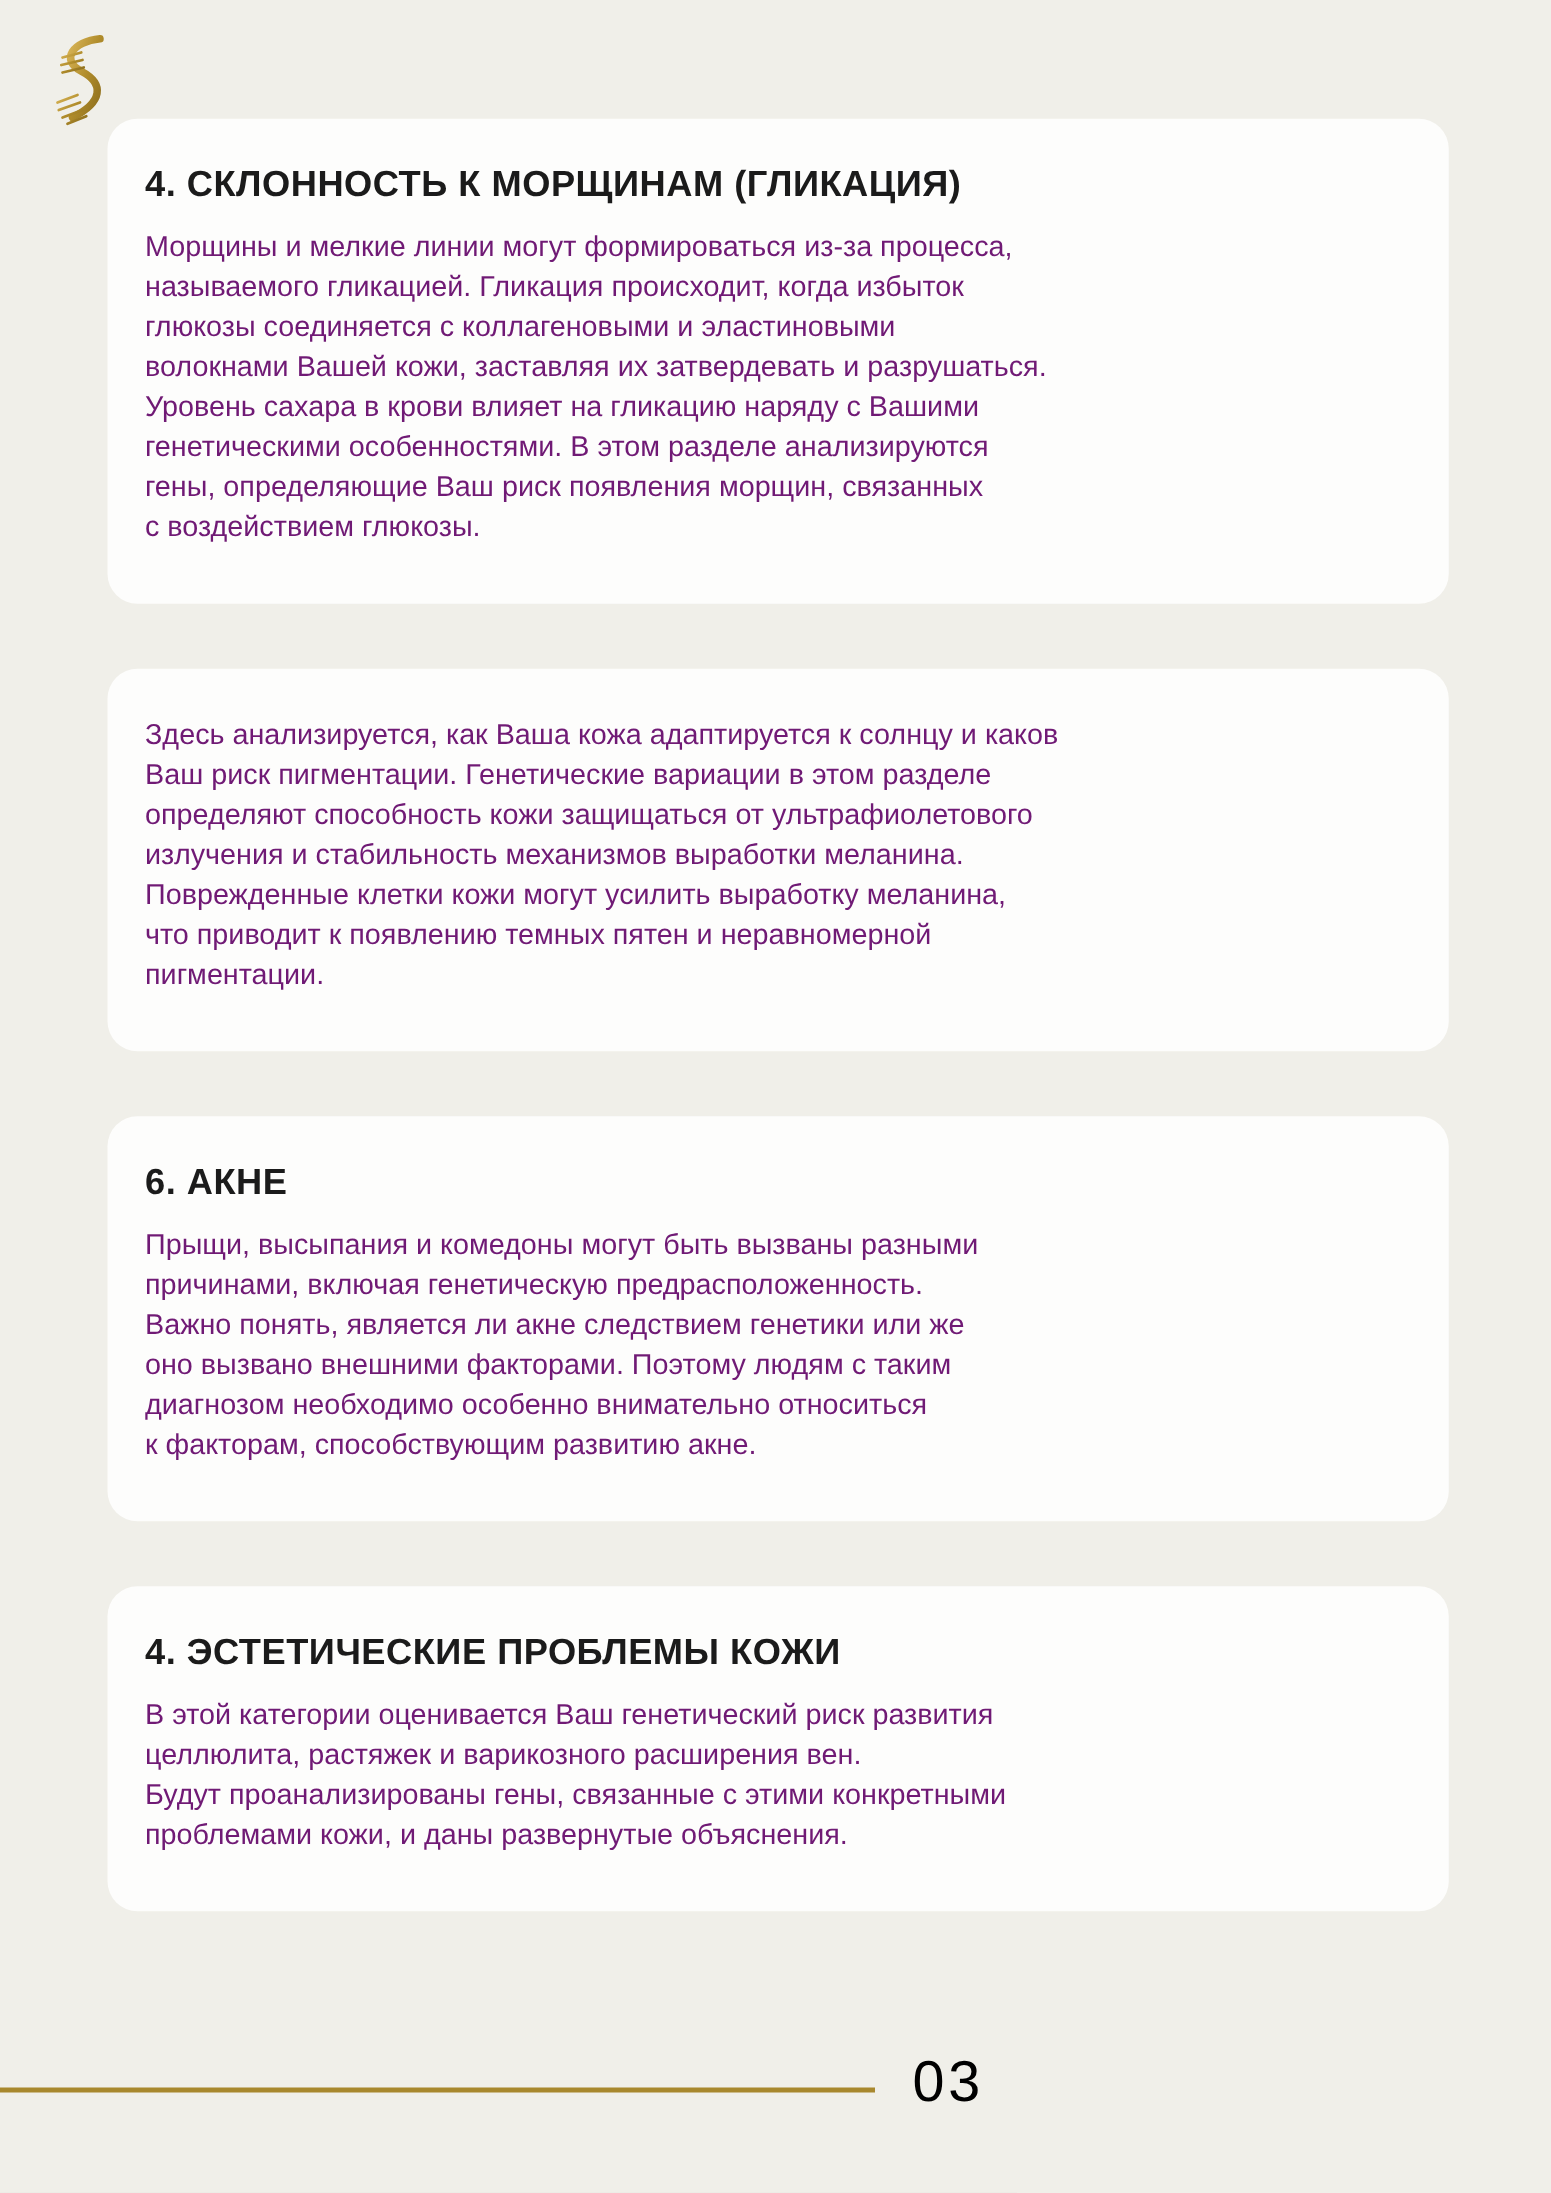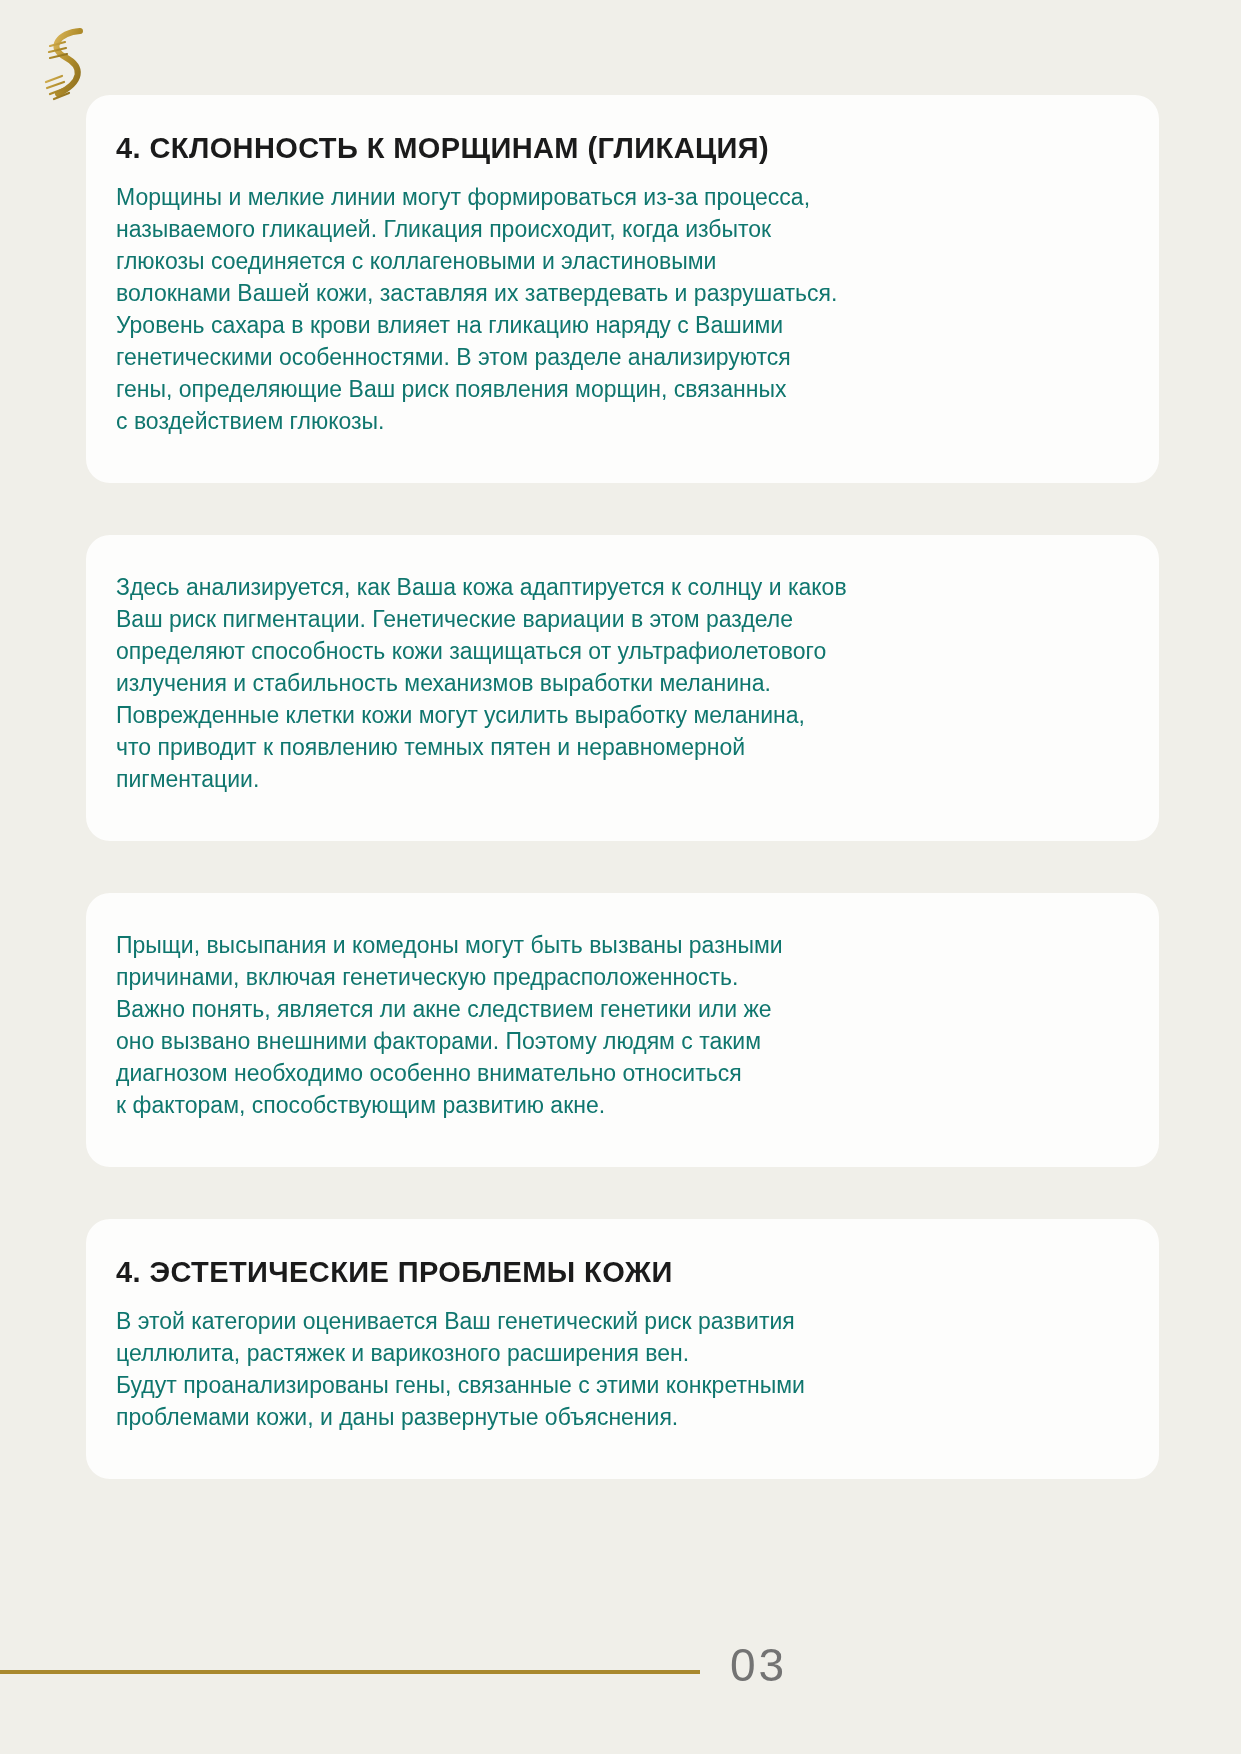--- a/index.html
+++ b/index.html
@@ -40,40 +40,40 @@
     line-height: 34px;
     font-weight: 700;
     letter-spacing: 0.4px;
     color: #1b1b1b;
   }
   .card p {
     margin: 0;
     font-size: 23px;
     line-height: 32px;
     font-weight: 400;
-    color: #0f766e;
+    color: #701a75;
     white-space: pre-line;
   }
   .footer-line {
     position: absolute;
     left: 0;
     top: 1670px;
     width: 700px;
     height: 4px;
     background: #a8882e;
   }
   .page-number {
     position: absolute;
     left: 730px;
     top: 1640px;
     font-size: 46px;
     line-height: 50px;
     font-weight: 300;
     letter-spacing: 3px;
-    color: #737373;
+    color: #000000;
   }
 </style>
 </head>
 <body>
 
 <div class="page">
 
   <svg class="logo" viewBox="0 0 58 78" xmlns="http://www.w3.org/2000/svg" aria-hidden="true">
     <defs>
       <linearGradient id="gold" x1="0" y1="0" x2="1" y2="1">
@@ -105,20 +105,21 @@
       <p>Здесь анализируется, как Ваша кожа адаптируется к солнцу и каков
 Ваш риск пигментации. Генетические вариации в этом разделе
 определяют способность кожи защищаться от ультрафиолетового
 излучения и стабильность механизмов выработки меланина.
 Поврежденные клетки кожи могут усилить выработку меланина,
 что приводит к появлению темных пятен и неравномерной
 пигментации.</p>
     </section>
 
     <section class="card">
+      <h2>6. АКНЕ</h2>
       <p>Прыщи, высыпания и комедоны могут быть вызваны разными
 причинами, включая генетическую предрасположенность.
 Важно понять, является ли акне следствием генетики или же
 оно вызвано внешними факторами. Поэтому людям с таким
 диагнозом необходимо особенно внимательно относиться
 к факторам, способствующим развитию акне.</p>
     </section>
 
     <section class="card">
       <h2>4. ЭСТЕТИЧЕСКИЕ ПРОБЛЕМЫ КОЖИ</h2>

